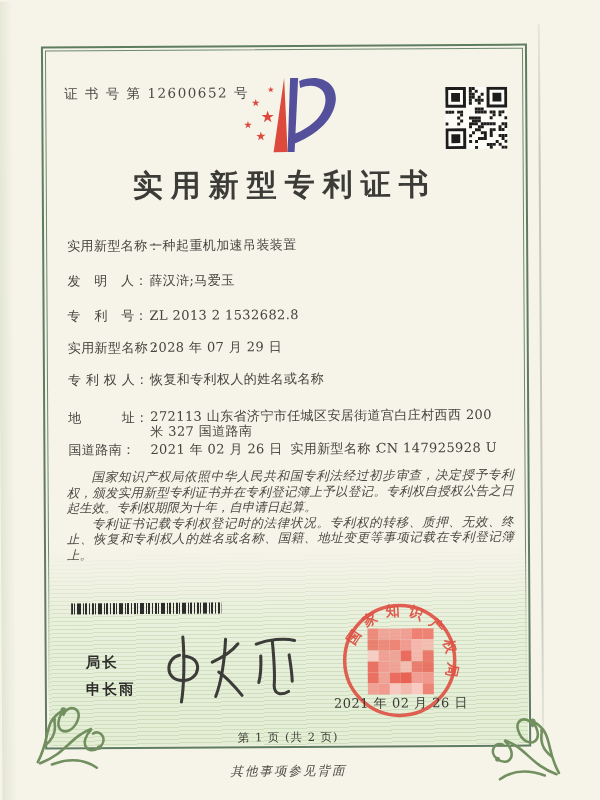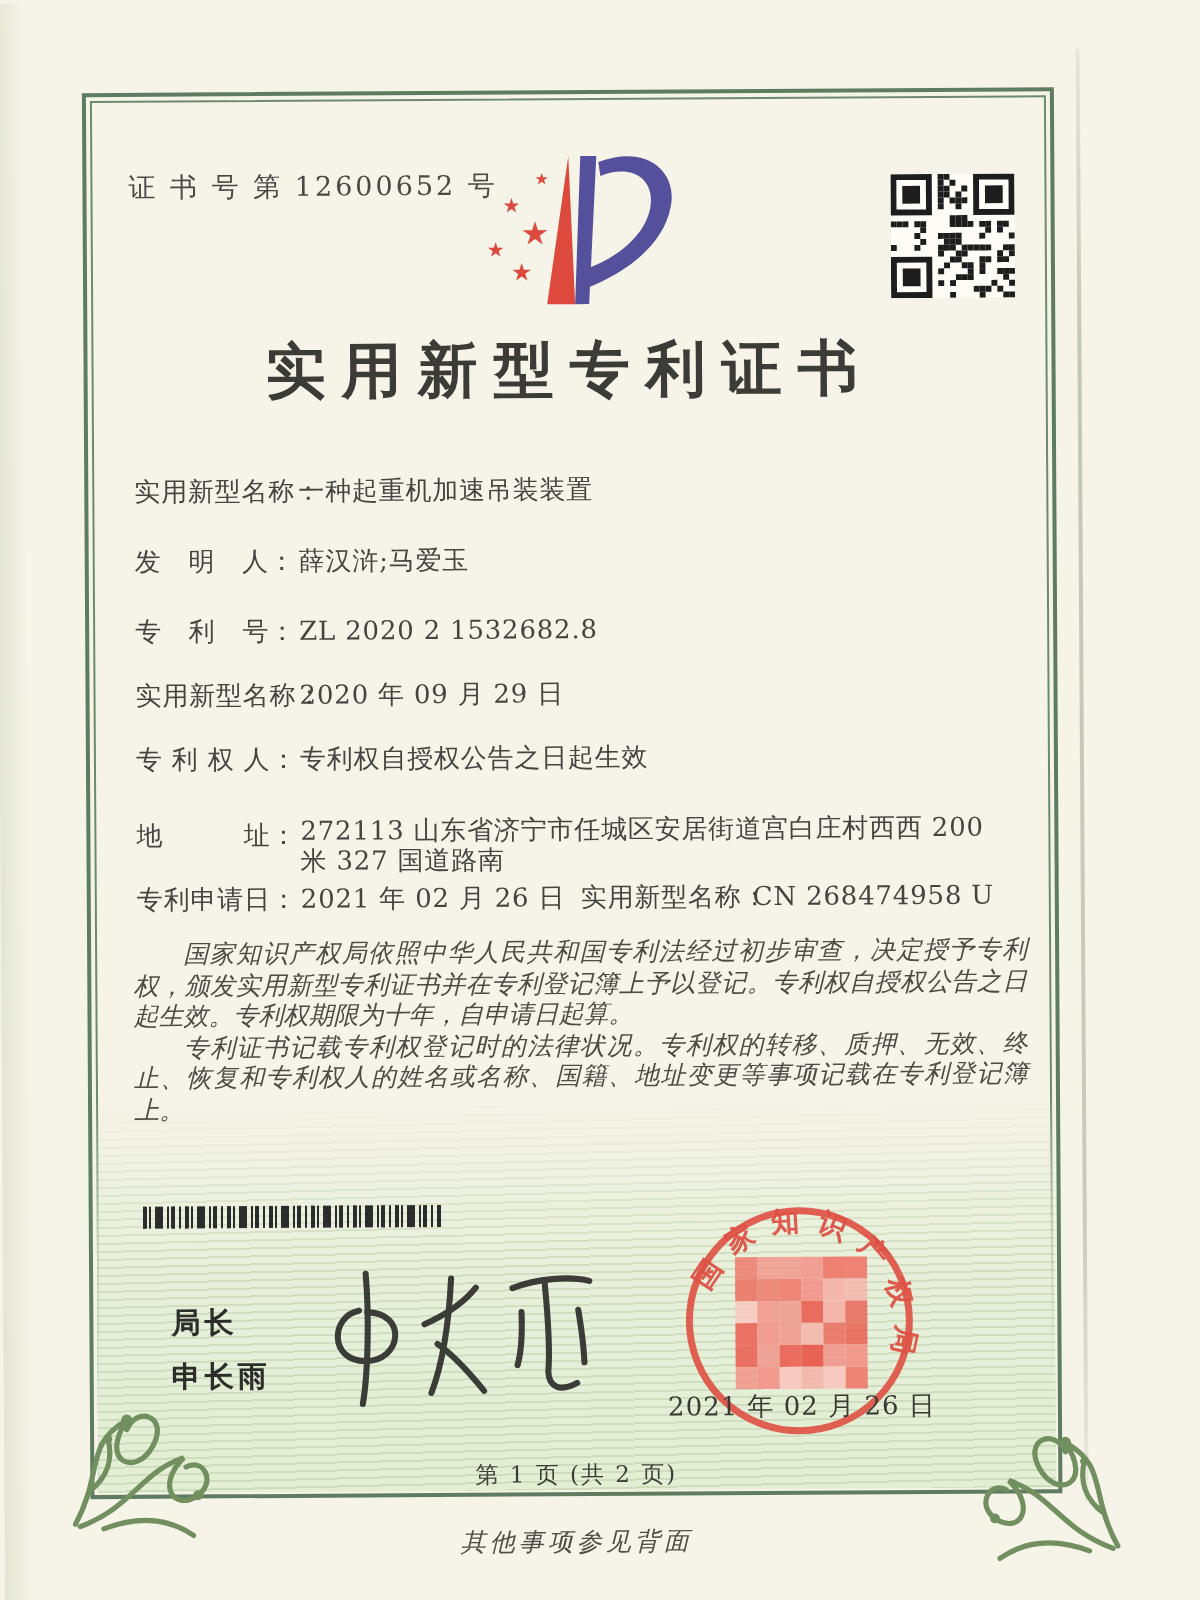--- a/index.html
+++ b/index.html
@@ -232,35 +232,35 @@
 
   <h1 class="title">实用新型专利证书</h1>
 
   <div class="field" style="top:236px">
     <span class="flabel">实用新型名称：</span><span class="fvalue">一种起重机加速吊装装置</span>
   </div>
   <div class="field" style="top:271px">
     <span class="flabel">发　明　人：</span><span class="fvalue">薛汉浒;马爱玉</span>
   </div>
   <div class="field" style="top:306px">
-    <span class="flabel">专　利　号：</span><span class="fvalue">ZL 2020 2 1532682.8</span>
+    <span class="flabel">专　利　号：</span><span class="fvalue">ZL 2013 2 1532682.8</span>
   </div>
   <div class="field" style="top:338px">
-    <span class="flabel">实用新型名称：</span><span class="fvalue">2020 年 09 月 29 日</span>
+    <span class="flabel">实用新型名称：</span><span class="fvalue">2028 年 07 月 29 日</span>
   </div>
   <div class="field" style="top:370px">
-    <span class="flabel">专 利 权 人：</span><span class="fvalue">专利权自授权公告之日起生效</span>
+    <span class="flabel">专 利 权 人：</span><span class="fvalue">恢复和专利权人的姓名或名称</span>
   </div>
   <div class="field" style="top:408px">
     <span class="flabel">地　　　址：</span><span class="fvalue addr">272113 山东省济宁市任城区安居街道宫白庄村西西 200 米 327 国道路南</span>
   </div>
   <div class="field" style="top:440px">
-    <span class="flabel">专利申请日：</span><span class="fvalue">2021 年 02 月 26 日</span>
+    <span class="flabel">国道路南：</span><span class="fvalue">2021 年 02 月 26 日</span>
     <span class="pair2">
-      <span class="flabel" style="width:86px">实用新型名称：</span><span class="fvalue">CN 268474958 U</span>
+      <span class="flabel" style="width:86px">实用新型名称：</span><span class="fvalue">CN 147925928 U</span>
     </span>
   </div>
 
   <div class="paras">
     <p>国家知识产权局依照中华人民共和国专利法经过初步审查，决定授予专利权，颁发实用新型专利证书并在专利登记簿上予以登记。专利权自授权公告之日起生效。专利权期限为十年，自申请日起算。</p>
     <p>专利证书记载专利权登记时的法律状况。专利权的转移、质押、无效、终止、恢复和专利权人的姓名或名称、国籍、地址变更等事项记载在专利登记簿上。</p>
   </div>
 
   <div class="barcode"></div>
 

